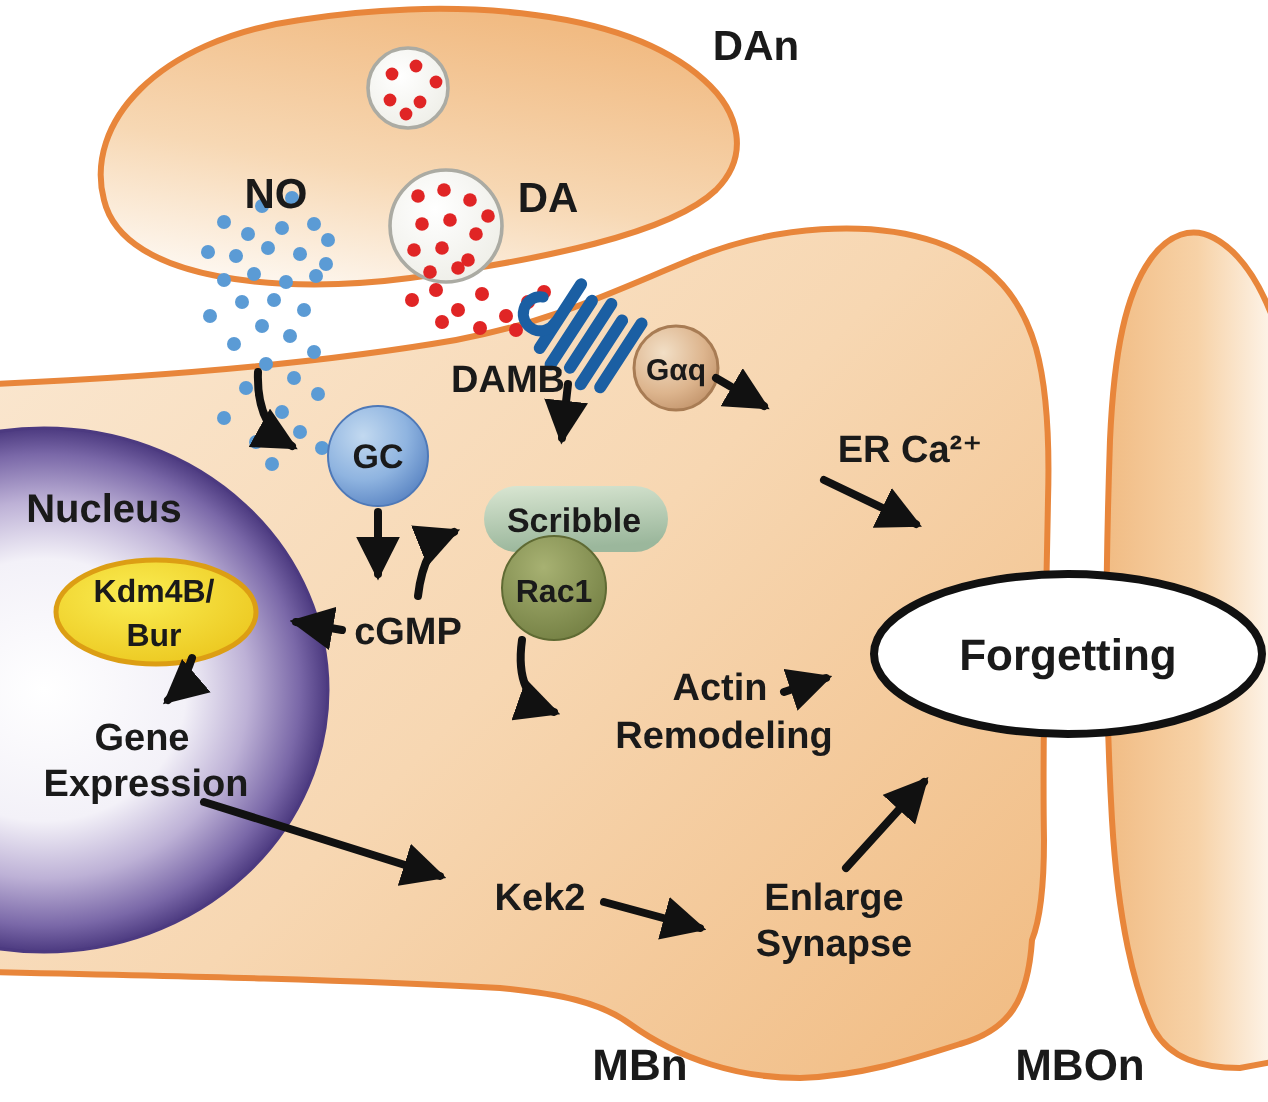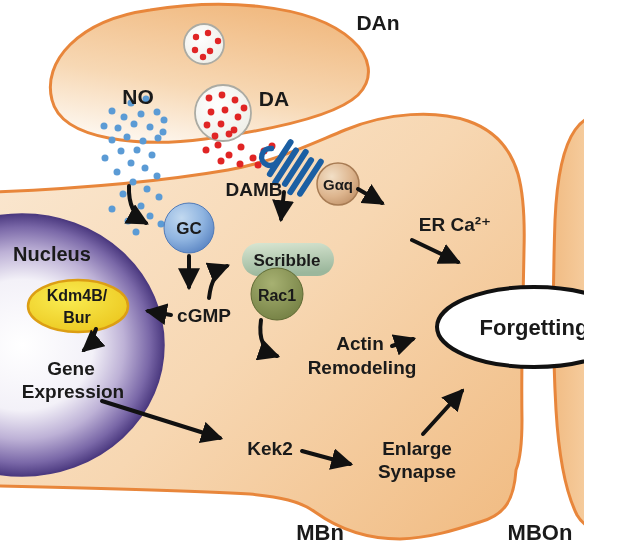--- a/index.html
+++ b/index.html
@@ -1,16 +1,16 @@
 <!DOCTYPE html>
 <html><head>
 <meta charset="utf-8">
 <style>
   html,body{margin:0;padding:0;background:#ffffff;}
-  .stage{position:relative;width:584px;height:551px;background:#ffffff;overflow:hidden;}
+  .stage{position:relative;width:634px;height:551px;background:#ffffff;overflow:hidden;}
   svg text{font-family:"Liberation Sans","DejaVu Sans",sans-serif;font-weight:bold;fill:#1A1A1A;}
   .t21{font-size:21px;} .t22{font-size:22px;} .t20{font-size:20px;} .t19{font-size:19px;}
   .t17{font-size:17px;} .t16{font-size:16px;} .t15{font-size:15px;}
   .arrow{stroke:#111111;stroke-width:4;fill:none;stroke-linecap:round;}
 </style>
 </head>
 <body>
 
 <div class="stage">
 <svg width="634" height="551" viewBox="0 0 634 551" xmlns="http://www.w3.org/2000/svg">

